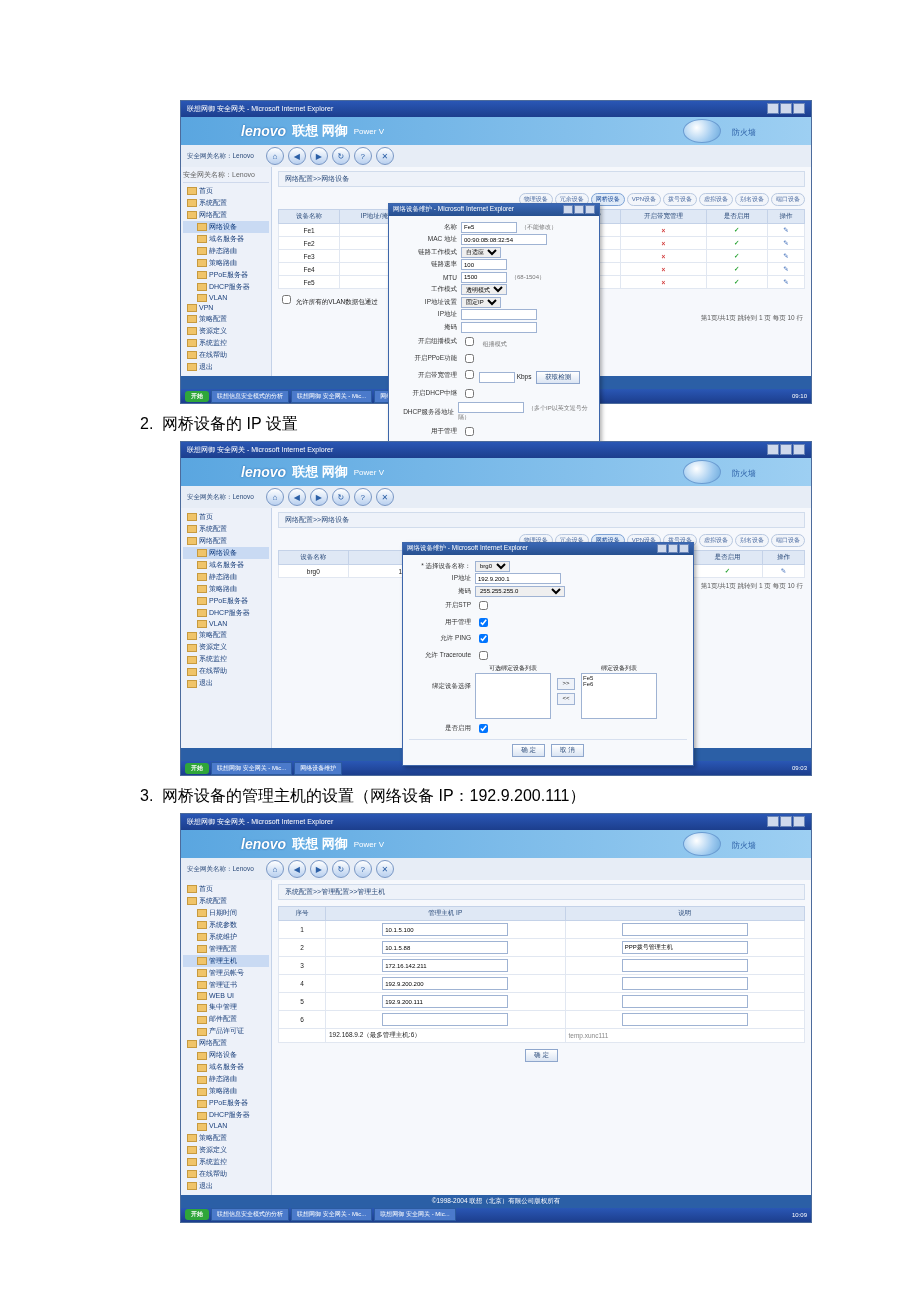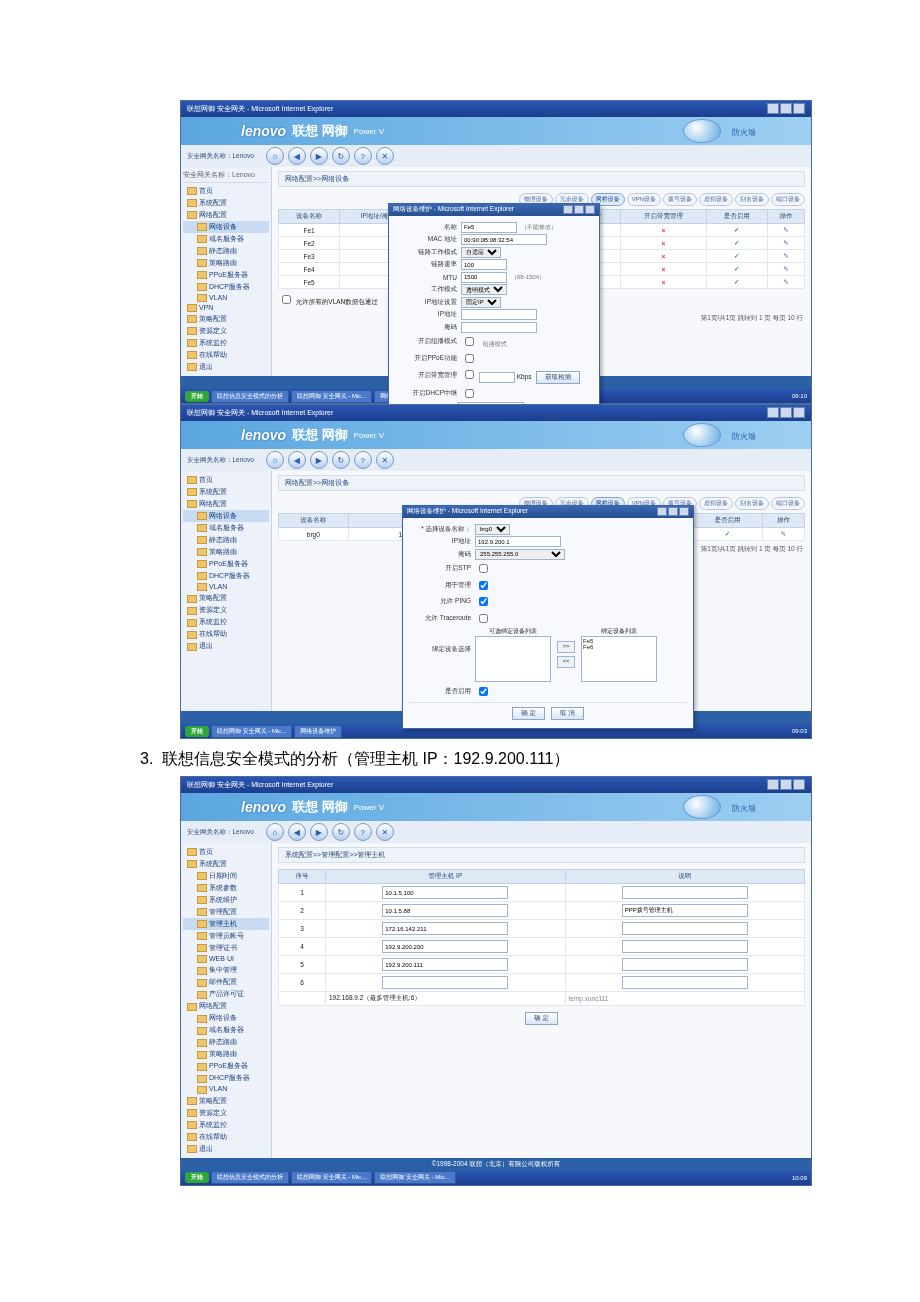--- a/index.html
+++ b/index.html
@@ -461,20 +461,23 @@
     <div class="left">
       <span class="start">开始</span>
       <span class="task">联想信息安全模式的分析</span>
       <span class="task">联想网御 安全网关 - Mic...</span>
       <span class="task">网络设备维护 - Microsof...</span>
     </div>
     <span>09:10</span>
   </div>
 </div>
 
+<div class="caption">
+  <span class="num">2.</span><span>网桥设备的 IP 设置</span>
+</div>
 
 <div class="shot shot2">
   <div class="titlebar">
     <span>联想网御 安全网关 - Microsoft Internet Explorer</span>
     <span class="winbtns"><span></span><span></span><span></span></span>
   </div>
   <div class="banner">
     <span class="logo">lenovo</span>
     <span class="cn">联想 网御</span>
     <span style="color:#fff;font-size:8px;">Power V</span>
@@ -612,21 +615,21 @@
     <div class="left">
       <span class="start">开始</span>
       <span class="task">联想网御 安全网关 - Mic...</span>
       <span class="task">网络设备维护</span>
     </div>
     <span>09:03</span>
   </div>
 </div>
 
 <div class="caption">
-  <span class="num">3.</span><span>联想信息安全模式的分析（管理主机 IP：192.9.200.111）</span>
+  <span class="num">3.</span><span>网桥设备的管理主机的设置（网络设备 IP：192.9.200.111）</span>
 </div>
 
 <div class="shot shot3">
   <div class="titlebar">
     <span>联想网御 安全网关 - Microsoft Internet Explorer</span>
     <span class="winbtns"><span></span><span></span><span></span></span>
   </div>
   <div class="banner">
     <span class="logo">lenovo</span>
     <span class="cn">联想 网御</span>

